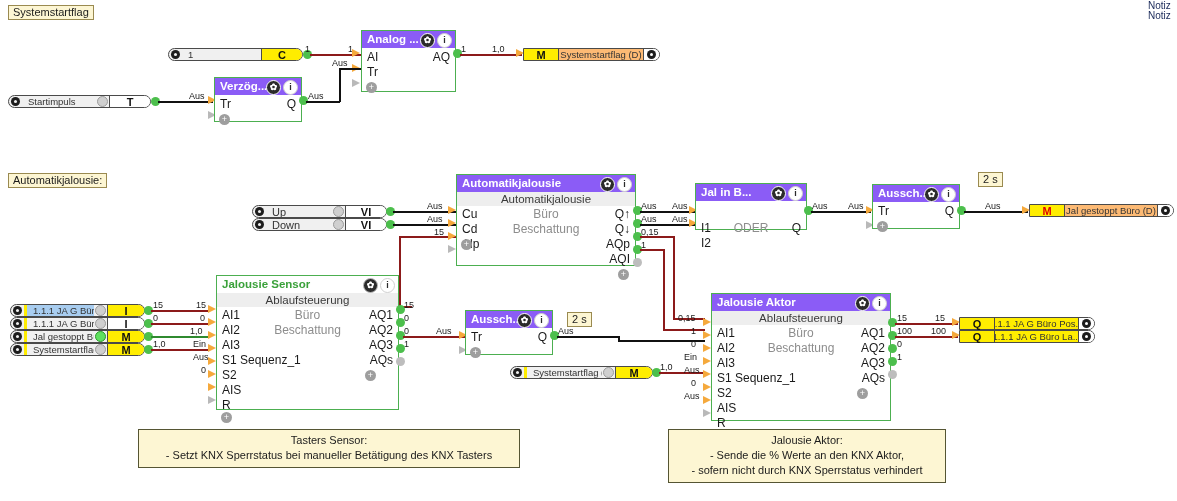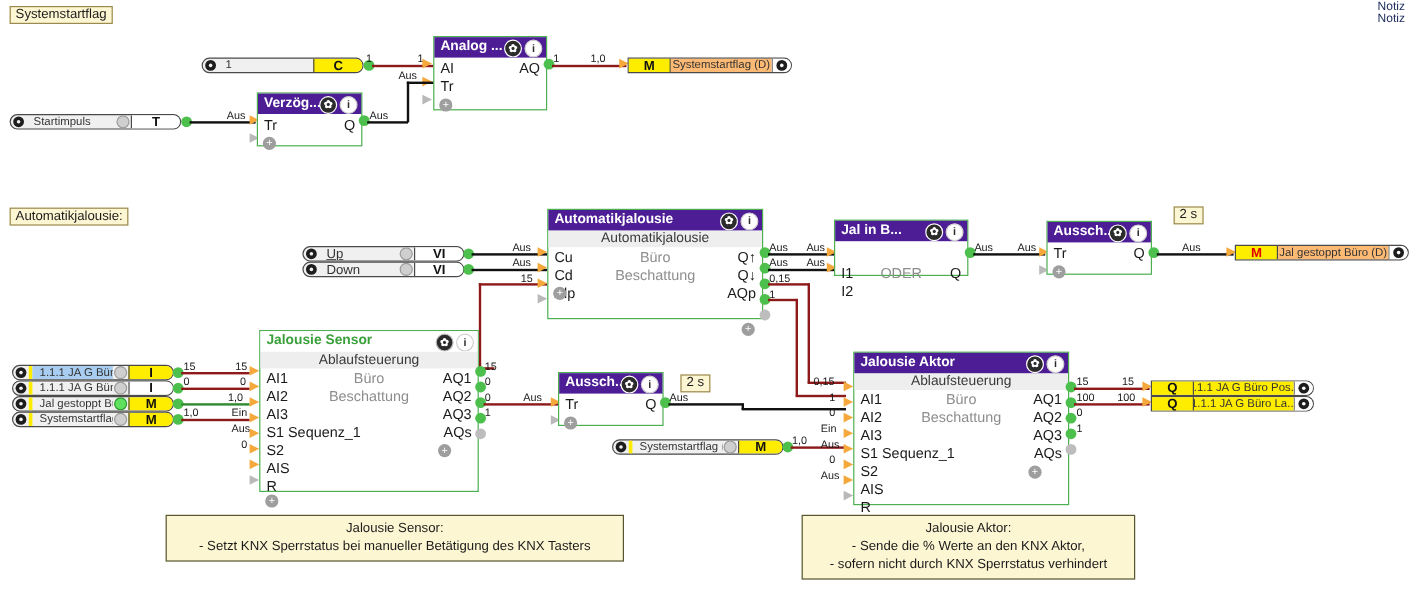--- a/index.html
+++ b/index.html
@@ -36,21 +36,21 @@
   }
   .blk-head{
     height:17px;line-height:17px;
     padding-left:5px;
     font-size:11.5px;font-weight:bold;
     position:relative;
     box-sizing:border-box;
     white-space:nowrap;
     overflow:hidden;
   }
-  .blk-head.green{background:#4c1d95;color:#ffffff;}
+  .blk-head.green{background:#8b5cf6;color:#ffffff;}
   .blk-head.white{background:#ffffff;color:#3aa13a;}
   .blk-body{position:relative;}
   .hdr-icons{position:absolute;right:3px;top:2px;display:flex;gap:2px;}
   .ic{
     width:13px;height:13px;border-radius:50%;
     display:inline-flex;align-items:center;justify-content:center;
     font-size:9px;font-weight:bold;line-height:1;
   }
   .ic.gear{background:#2b2b2b;color:#ffffff;border:1.5px solid #ffffff;}
   .ic.info{background:#ffffff;color:#2b2b2b;border:1.5px solid #cfcfcf;}
@@ -314,20 +314,23 @@
         <span class="pin-out">Q↑</span>
       </div>
       <div class="pinrow">
         <span class="pin-in">Cd</span>
         <span class="center-txt">Beschattung</span>
         <span class="pin-out">Q↓</span>
       </div>
       <div class="pinrow">
         <span class="pin-in">Alp</span>
         <span class="pin-out">AQp</span>
+      </div>
+      <div class="pinrow">
+        <span class="pin-out">AQI</span>
       </div>
       <div style="position:absolute;left:4px;top:32px;" class="plusbtn">+</div>
       <div style="position:absolute;right:6px;top:62px;" class="plusbtn">+</div>
     </div>
   </div>
   <div class="pdot" style="left:633px;top:206px;"></div>
   <div class="pdot" style="left:633px;top:219px;"></div>
   <div class="pdot" style="left:633px;top:232px;"></div>
   <div class="pdot" style="left:633px;top:245px;"></div>
   <div class="pdot grey" style="left:633px;top:258px;"></div>
@@ -656,21 +659,21 @@
   </div>
   <div class="ioR pill" style="left:959px;top:330px;width:136px;">
     <div class="typ">Q</div>
     <div class="nm yellowbg">1.1.1 JA G Büro La...</div>
     <div class="gearR">
         <i></i>
       </div>
   </div>
 
   <div class="abs note-multi" style="left:138px;top:429px;width:364px;">
-    <div>Jalousie Sensor:</div>
+    <div>Tasters Sensor:</div>
     <div>- Setzt KNX Sperrstatus bei manueller Betätigung des KNX Tasters</div>
   </div>
   <div class="abs note-multi" style="left:668px;top:429px;width:260px;">
     <div>Jalousie Aktor:</div>
     <div>- Sende die % Werte an den KNX Aktor,</div>
     <div>- sofern nicht durch KNX Sperrstatus verhindert</div>
   </div>
 
 </div>
 

